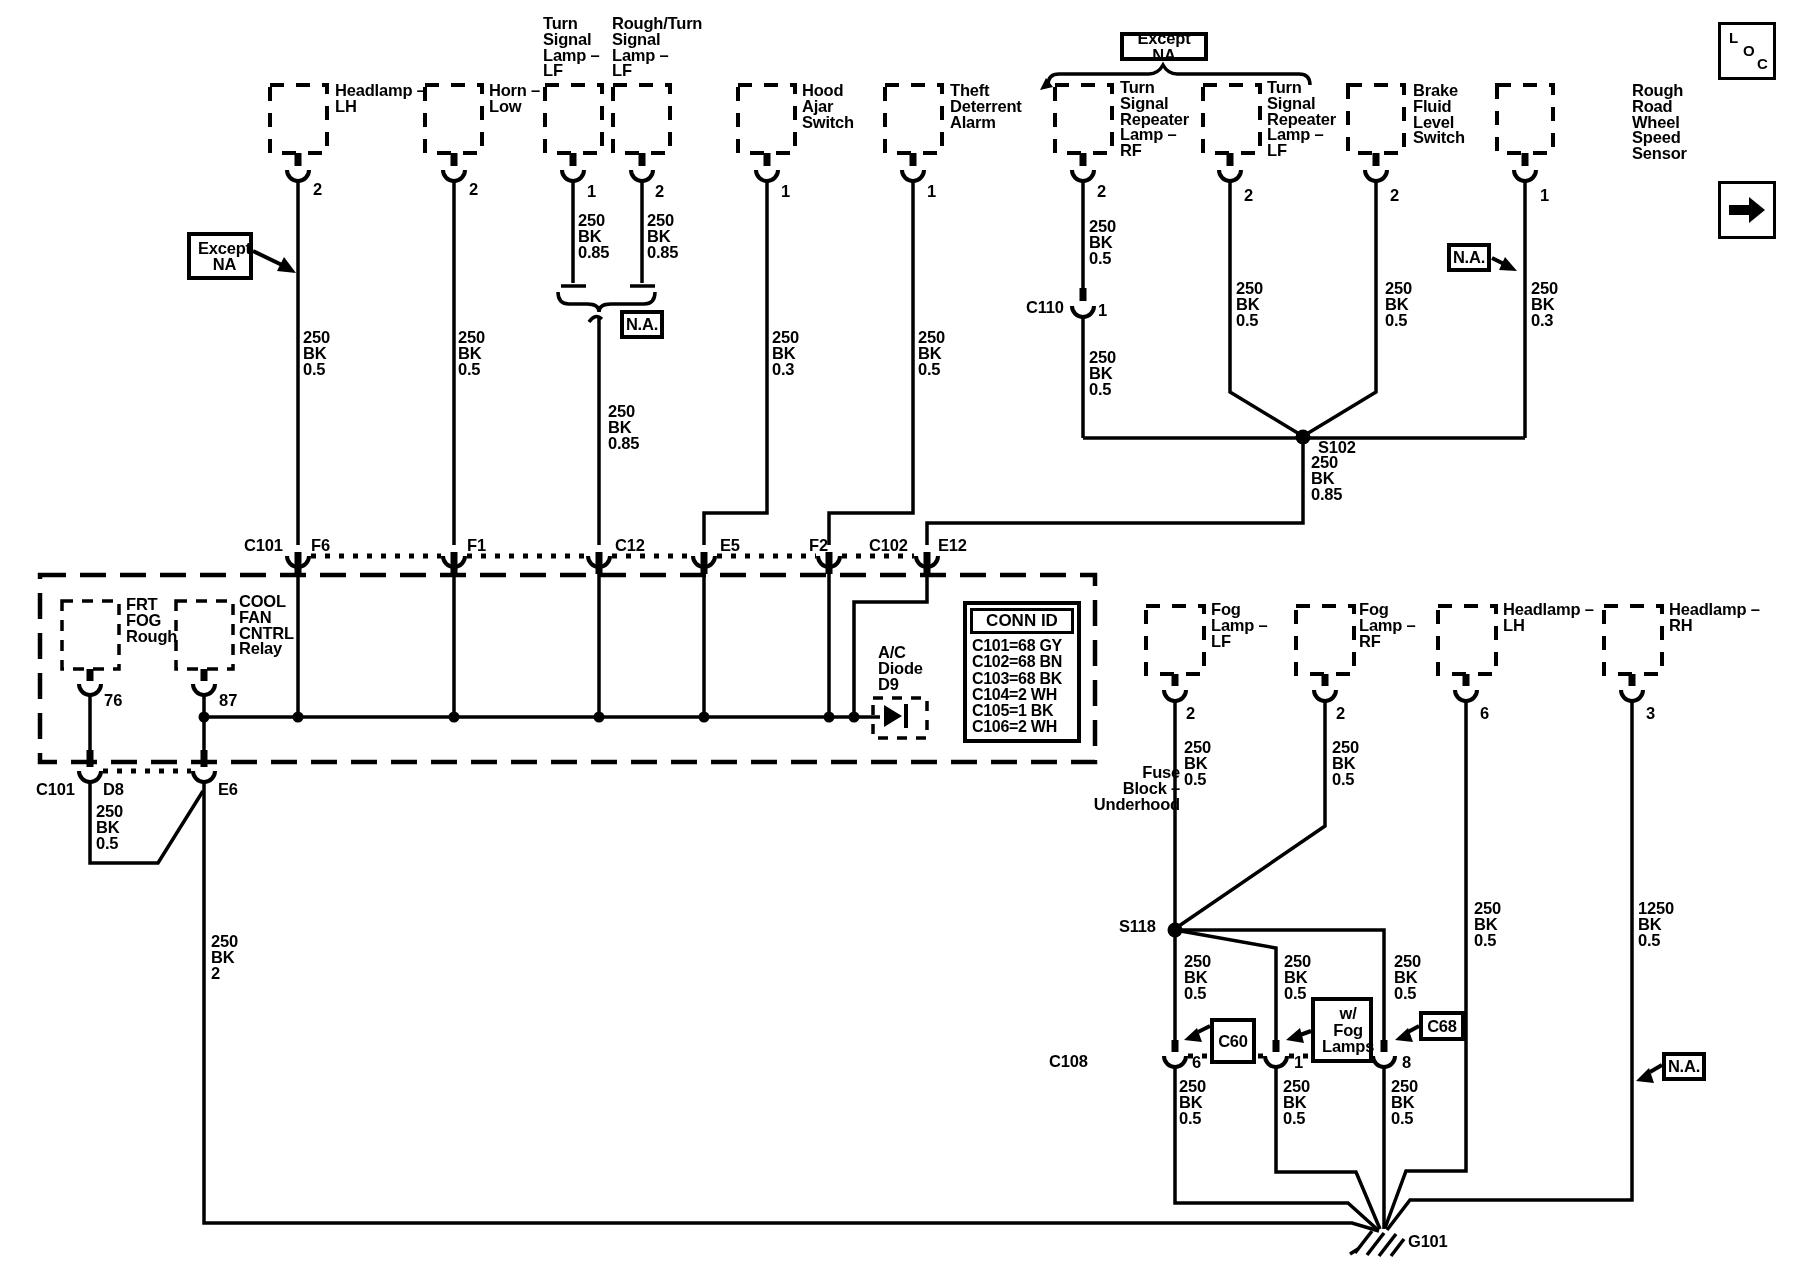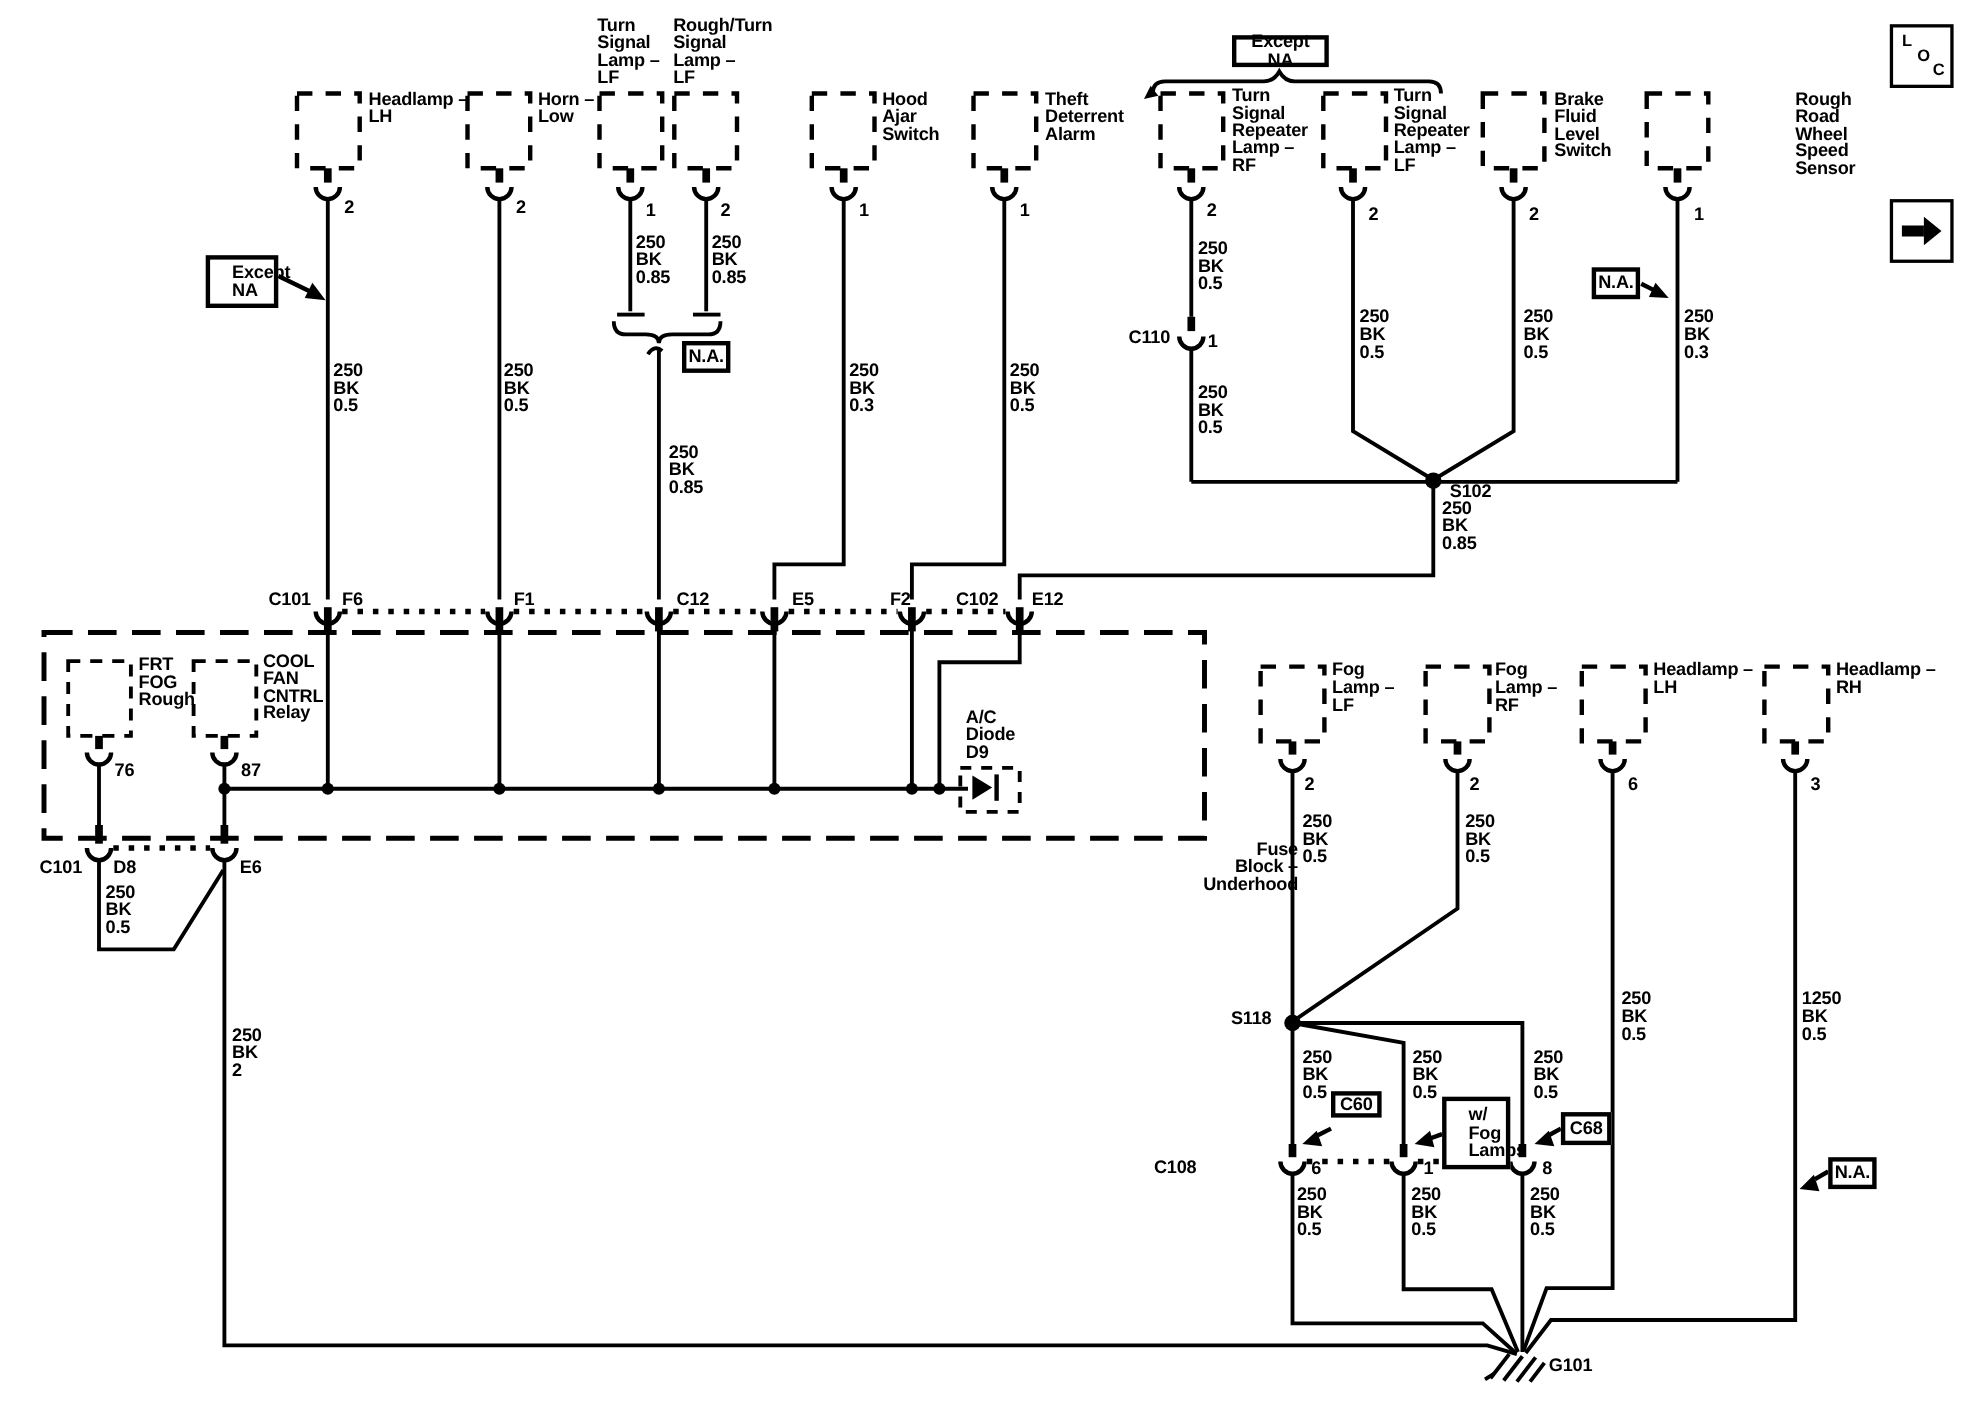--- a/index.html
+++ b/index.html
@@ -6,21 +6,21 @@
   #canvas{position:relative;width:1800px;height:1280px;background:#fff;overflow:hidden;
           font-family:"Liberation Sans",sans-serif;color:#000}
   #lines{position:absolute;left:0;top:0}
   .lbl{position:absolute;font:bold 16.5px/15.8px "Liberation Sans",sans-serif;
        color:#000;white-space:pre-line;letter-spacing:-0.2px}
   .pin{position:absolute;font:bold 16.5px/16px "Liberation Sans",sans-serif;color:#000}
   .boxed{position:absolute;border:4px solid #000;background:#fff;display:flex;
          align-items:center;justify-content:center;text-align:center;
          font:bold 16.5px/16.5px "Liberation Sans",sans-serif;white-space:pre-line;
          letter-spacing:-0.2px;box-sizing:border-box}
-  .boxed.left{justify-content:flex-start;text-align:left;padding-left:20px}
+  .boxed.left{justify-content:flex-start;text-align:center;padding-left:7px}
   .connid{position:absolute;border:4px solid #000;background:#fff;box-sizing:border-box}
   .connid-h{margin:3px;border:3px solid #000;text-align:center;
             font:bold 17px/20px "Liberation Sans",sans-serif}
   .connid-r{font:bold 16px/16.3px "Liberation Sans",sans-serif;padding:0 5px;
             letter-spacing:-0.3px;white-space:nowrap}
   .ralign{text-align:right}
   .navbox{position:absolute;border:3px solid #000;background:#fff;box-sizing:border-box}
   .navbox span{position:absolute;font:bold 15px/15px "Liberation Sans",sans-serif}
 </style>
 </head>
@@ -320,20 +320,31 @@
 <div class="pin" style="left:104px;top:692px">76</div>
 <div class="lbl" style="left:239px;top:594px">COOL
 FAN
 CNTRL
 Relay</div>
 <div class="pin" style="left:219px;top:692px">87</div>
 <div class="lbl" style="left:878px;top:645px">A/C
 Diode
 D9</div>
 
+<div class="connid" style="left:963px;top:601px;width:118px">
+  <div class="connid-h">CONN ID</div>
+  <div style="padding:1px 0 3px 0">
+    <div class="connid-r">C101=68 GY</div>
+    <div class="connid-r">C102=68 BN</div>
+    <div class="connid-r">C103=68 BK</div>
+    <div class="connid-r">C104=2 WH</div>
+    <div class="connid-r">C105=1 BK</div>
+    <div class="connid-r">C106=2 WH</div>
+  </div>
+</div>
 
 <div class="lbl ralign" style="left:1060px;top:765px;width:120px">Fuse
 Block –
 Underhood</div>
 
 <div class="lbl" style="left:36px;top:782px">C101</div>
 <div class="lbl" style="left:103px;top:782px">D8</div>
 <div class="lbl" style="left:218px;top:782px">E6</div>
 <div class="lbl" style="left:96px;top:804px">250
 BK
@@ -392,21 +403,21 @@
 <div class="lbl" style="left:1391px;top:1079px">250
 BK
 0.5</div>
 <div class="lbl" style="left:1408px;top:1234px">G101</div>
 
 <div class="boxed left" style="left:187px;top:232px;width:66px;height:48px">Except
 NA</div>
 <div class="boxed" style="left:1120px;top:32px;width:88px;height:29px">Except NA</div>
 <div class="boxed" style="left:620px;top:310px;width:44px;height:29px">N.A.</div>
 <div class="boxed" style="left:1447px;top:243px;width:44px;height:29px">N.A.</div>
-<div class="boxed" style="left:1210px;top:992px;width:46px;height:24px">C60</div>
+<div class="boxed" style="left:1210px;top:1018px;width:46px;height:46px">C60</div>
 <div class="boxed left" style="left:1311px;top:997px;width:62px;height:66px">w/
 Fog
 Lamps</div>
 <div class="boxed" style="left:1419px;top:1011px;width:46px;height:30px">C68</div>
 <div class="boxed" style="left:1662px;top:1052px;width:44px;height:29px">N.A.</div>
 
 <div class="navbox" style="left:1718px;top:22px;width:58px;height:58px">
   <span style="left:8px;top:5px">L</span>
   <span style="left:22px;top:18px">O</span>
   <span style="left:36px;top:31px">C</span>

